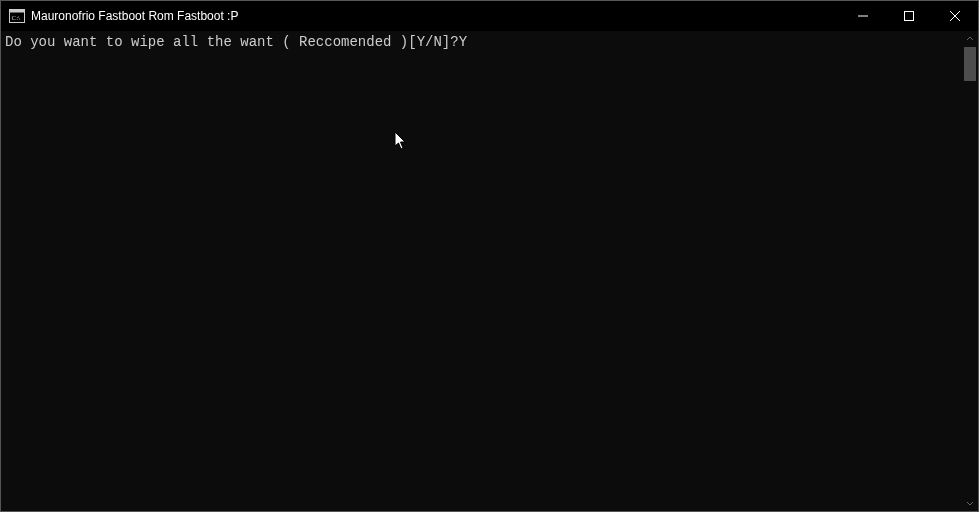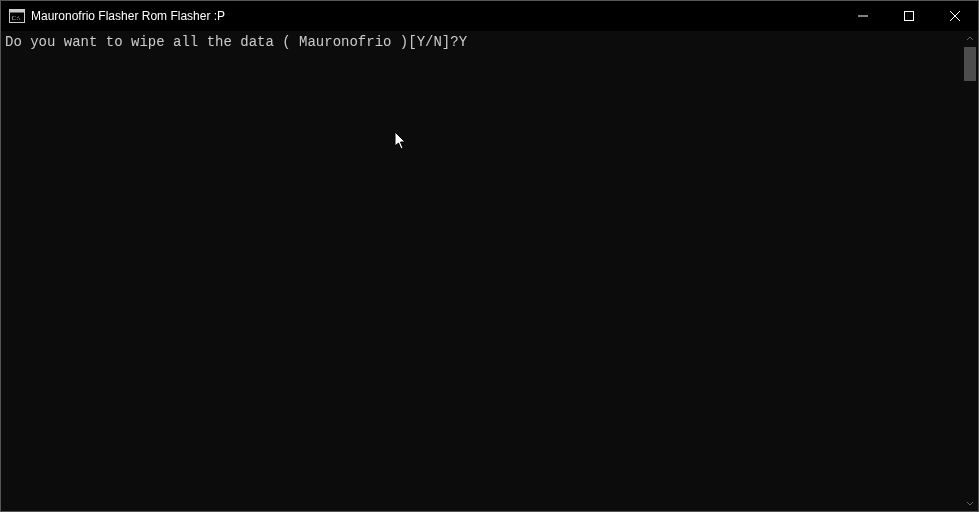--- a/index.html
+++ b/index.html
@@ -107,21 +107,21 @@
 <body>
 
 <div class="titlebar">
   <span class="titlebar-icon">
     <svg viewBox="0 0 16 16">
       <rect x="0.5" y="1.5" width="15" height="13" fill="#000" stroke="#ccc" stroke-width="1"></rect>
       <rect x="0.5" y="1.5" width="15" height="3" fill="#ccc"></rect>
       <text x="2.5" y="12" font-size="7" fill="#ccc" font-family="Consolas">C:\</text>
     </svg>
   </span>
-  <span class="titlebar-title">Mauronofrio Flasher Rom Flasher :P</span>
+  <span class="titlebar-title">Mauronofrio Fastboot Rom Fastboot :P</span>
   <span class="titlebar-spacer"></span>
   <div class="titlebar-controls">
     <div class="tb-btn min">
       <svg viewBox="0 0 10 10">
           <line x1="0" y1="5" x2="10" y2="5"></line>
         </svg>
     </div>
     <div class="tb-btn max">
       <svg viewBox="0 0 10 10">
           <rect x="0.5" y="0.5" width="9" height="9"></rect>
@@ -130,21 +130,21 @@
     <div class="tb-btn close">
       <svg viewBox="0 0 10 10">
           <line x1="0" y1="0" x2="10" y2="10"></line>
           <line x1="10" y1="0" x2="0" y2="10"></line>
         </svg>
     </div>
   </div>
 </div>
 
 <div class="console-wrap">
-  <div class="console"><span class="prompt-line">Do you want to wipe all the data ( Mauronofrio )[Y/N]?</span><span class="user-input">Y</span></div>
+  <div class="console"><span class="prompt-line">Do you want to wipe all the want ( Reccomended )[Y/N]?</span><span class="user-input">Y</span></div>
   <div class="scrollbar">
     <div class="scroll-arrow up">
       <svg width="8" height="8" viewBox="0 0 8 8">
           <polyline points="1,5 4,2 7,5" fill="none" stroke="#666" stroke-width="1"></polyline>
         </svg>
     </div>
     <div class="scroll-thumb"></div>
     <div class="scroll-arrow down">
       <svg width="8" height="8" viewBox="0 0 8 8">
           <polyline points="1,3 4,6 7,3" fill="none" stroke="#666" stroke-width="1"></polyline>

